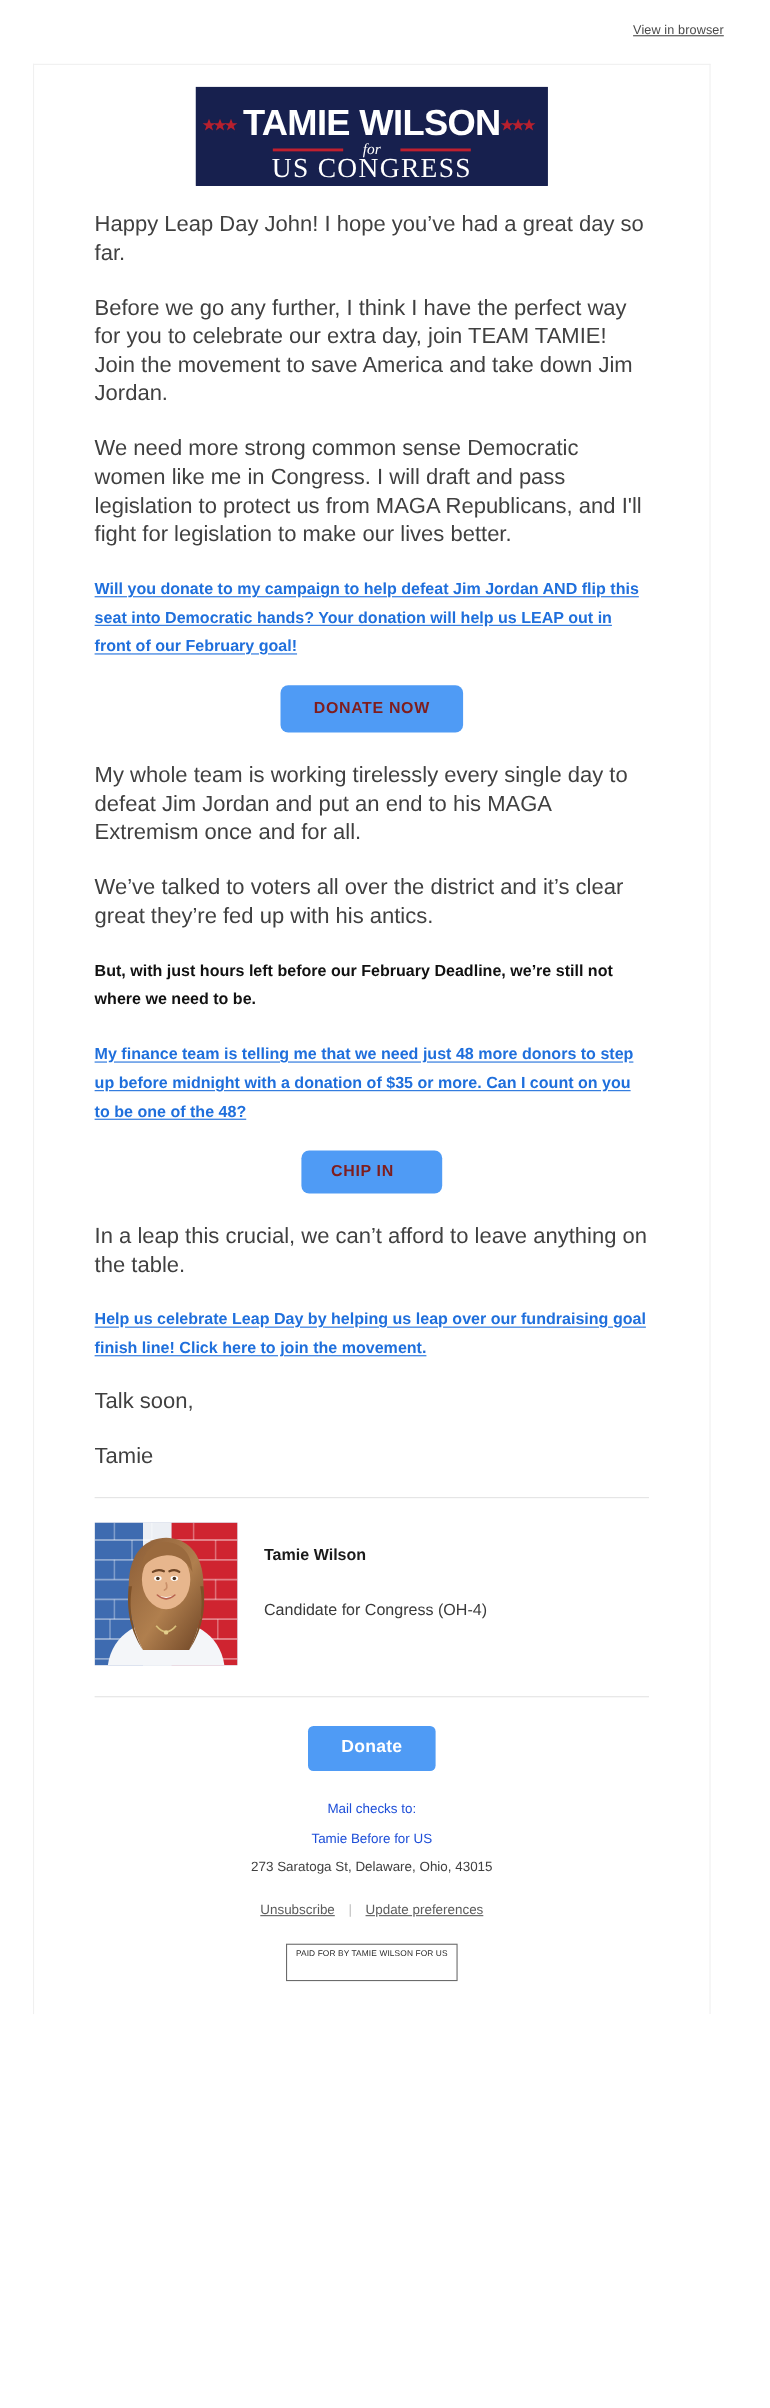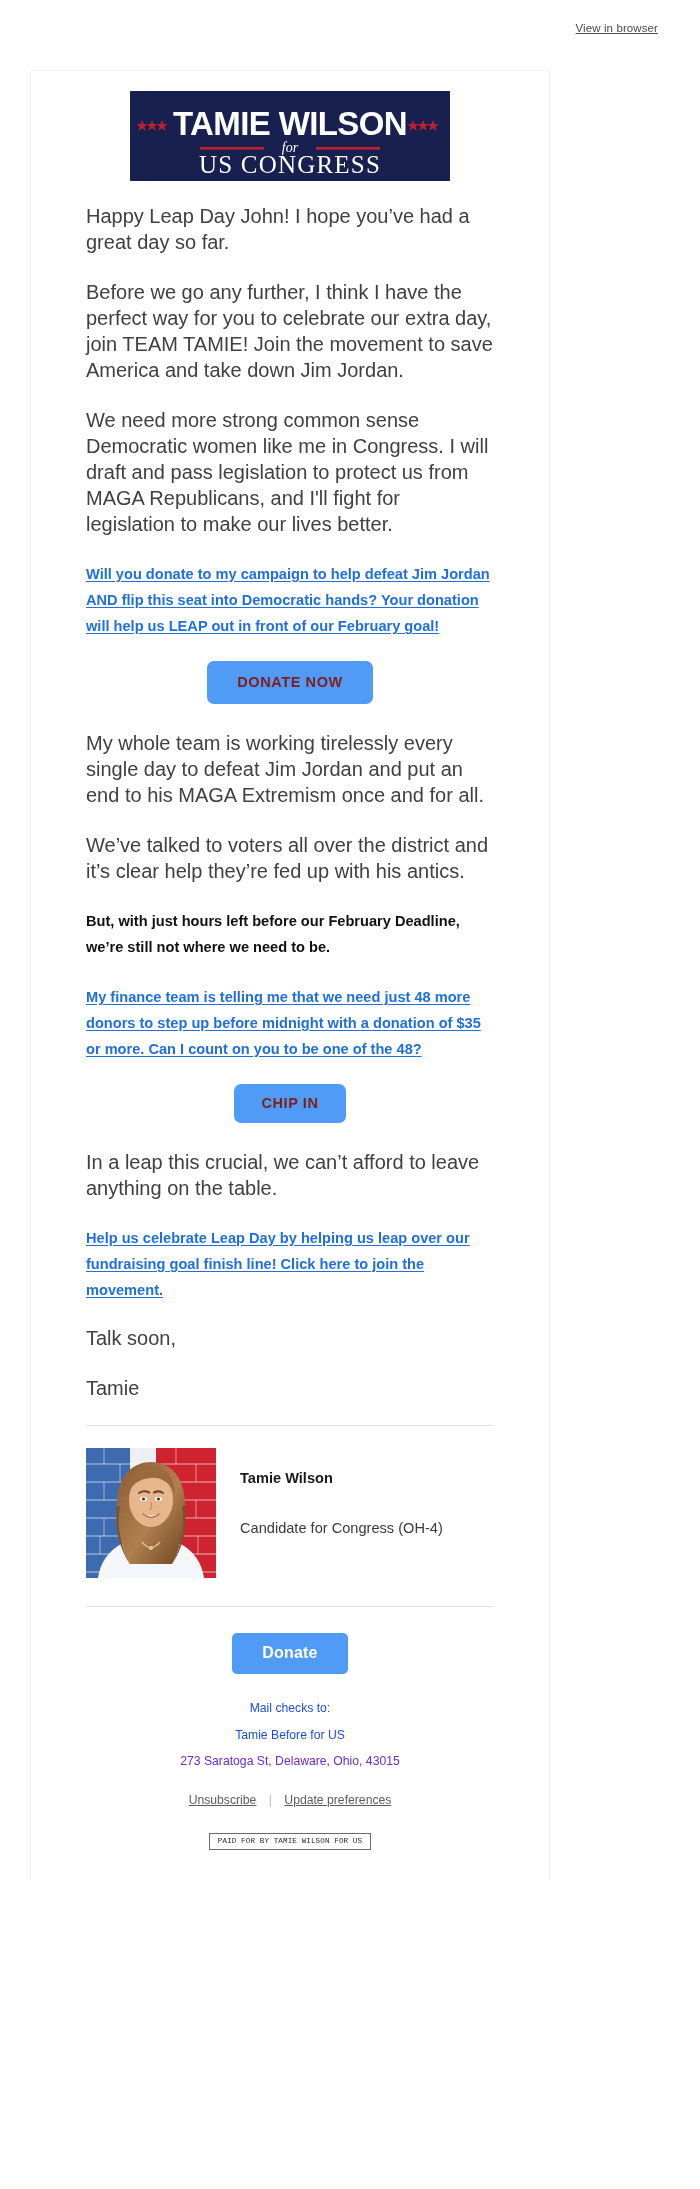--- a/index.html
+++ b/index.html
@@ -31,26 +31,26 @@
   .preheader a {
     font-size: 11.5px;
     color: #4a4a4a;
     text-decoration: underline;
     font-family: "Liberation Sans", sans-serif;
     letter-spacing: 0.1px;
   }
 
   
   .email-card {
-    margin: 12px 30px;
+    margin: 0 30px;
     border: 1px solid #f0f0f0;
     border-bottom: none;
     background: #ffffff;
     box-sizing: border-box;
-    width: 520px;
+    width: 616px;
   }
 
   .logo-wrap {
     padding: 20px 0 14px 0;
     text-align: center;
   }
 
   
   .banner {
     width: 320px;
@@ -114,21 +114,21 @@
     text-decoration: none;
     border-radius: 7px;
     font-family: "Liberation Sans", sans-serif;
     border: none;
     cursor: pointer;
   }
   .btn-donate-now {
     padding: 13px 30px 14px 30px;
   }
   .btn-chip-in {
-    padding: 11px 27px 12px 27px;
+    padding: 11px 44px 12px 27px;
   }
 
   
   .divider {
     height: 1px;
     background: #e3e3e3;
     margin: 22px 0 0 0;
   }
   .divider.sig { margin: 16px 55px 0 55px; }
   .divider.foot { margin: 28px 55px 0 55px; }
@@ -188,21 +188,21 @@
   .mail-to {
     margin-top: 24px;
     font-size: 12.2px;
     font-weight: normal;
     color: #1d4ed8;
     line-height: 21px;
   }
   .address {
     margin-top: 5px;
     font-size: 12.2px;
-    color: #6d28d9;
+    color: #404040;
     line-height: 20px;
   }
   .footer-links {
     margin-top: 22px;
     font-size: 12.2px;
     color: #5c5c5c;
   }
   .footer-links a {
     color: #5c5c5c;
     text-decoration: underline;
@@ -211,25 +211,25 @@
     display: inline-block;
     padding: 0 9px;
     color: #bdbdbd;
   }
   .paidfor {
     margin-top: 22px;
   }
   .paidfor span {
     display: inline-block;
     border: 1px solid #6b6b6b;
-    padding: 3px 8px 3px 8px;
+    padding: 3px 8px 20px 8px;
     font-size: 7.6px;
     letter-spacing: 0.1px;
     color: #2b2b2b;
-    font-family: Liberation Mono, monospace;
+    font-family: Liberation Sans, sans-serif;
     line-height: 9px;
   }
 </style>
 </head>
 <body>
 
 <div class="page">
 
   <div class="preheader">
     <a href="#">View in browser</a>
@@ -275,21 +275,21 @@
 
       <p class="linkpara">
         <a href="#">Will you donate to my campaign to help defeat Jim Jordan AND flip this seat into Democratic hands? Your donation will help us LEAP out in front of our February goal!</a>
       </p>
 
       <div class="cta-row">
         <a class="btn-cta btn-donate-now" href="#">DONATE NOW</a>
       </div>
 
       <p class="copy">My whole team is working tirelessly every single day to defeat Jim Jordan and put an end to his MAGA Extremism once and for all.</p>
-      <p class="copy">We’ve talked to voters all over the district and it’s clear help they’re fed up with his antics.</p>
+      <p class="copy">We’ve talked to voters all over the district and it’s clear great they’re fed up with his antics.</p>
       <p class="bold">But, with just hours left before our February Deadline, we’re still not where we need to be.</p>
 
       <p class="linkpara">
         <a href="#">My finance team is telling me that we need just 48 more donors to step up before midnight with a donation of $35 or more. Can I count on you to be one of the 48?</a>
       </p>
 
       <div class="cta-row">
         <a class="btn-cta btn-chip-in" href="#">CHIP IN</a>
       </div>
 

